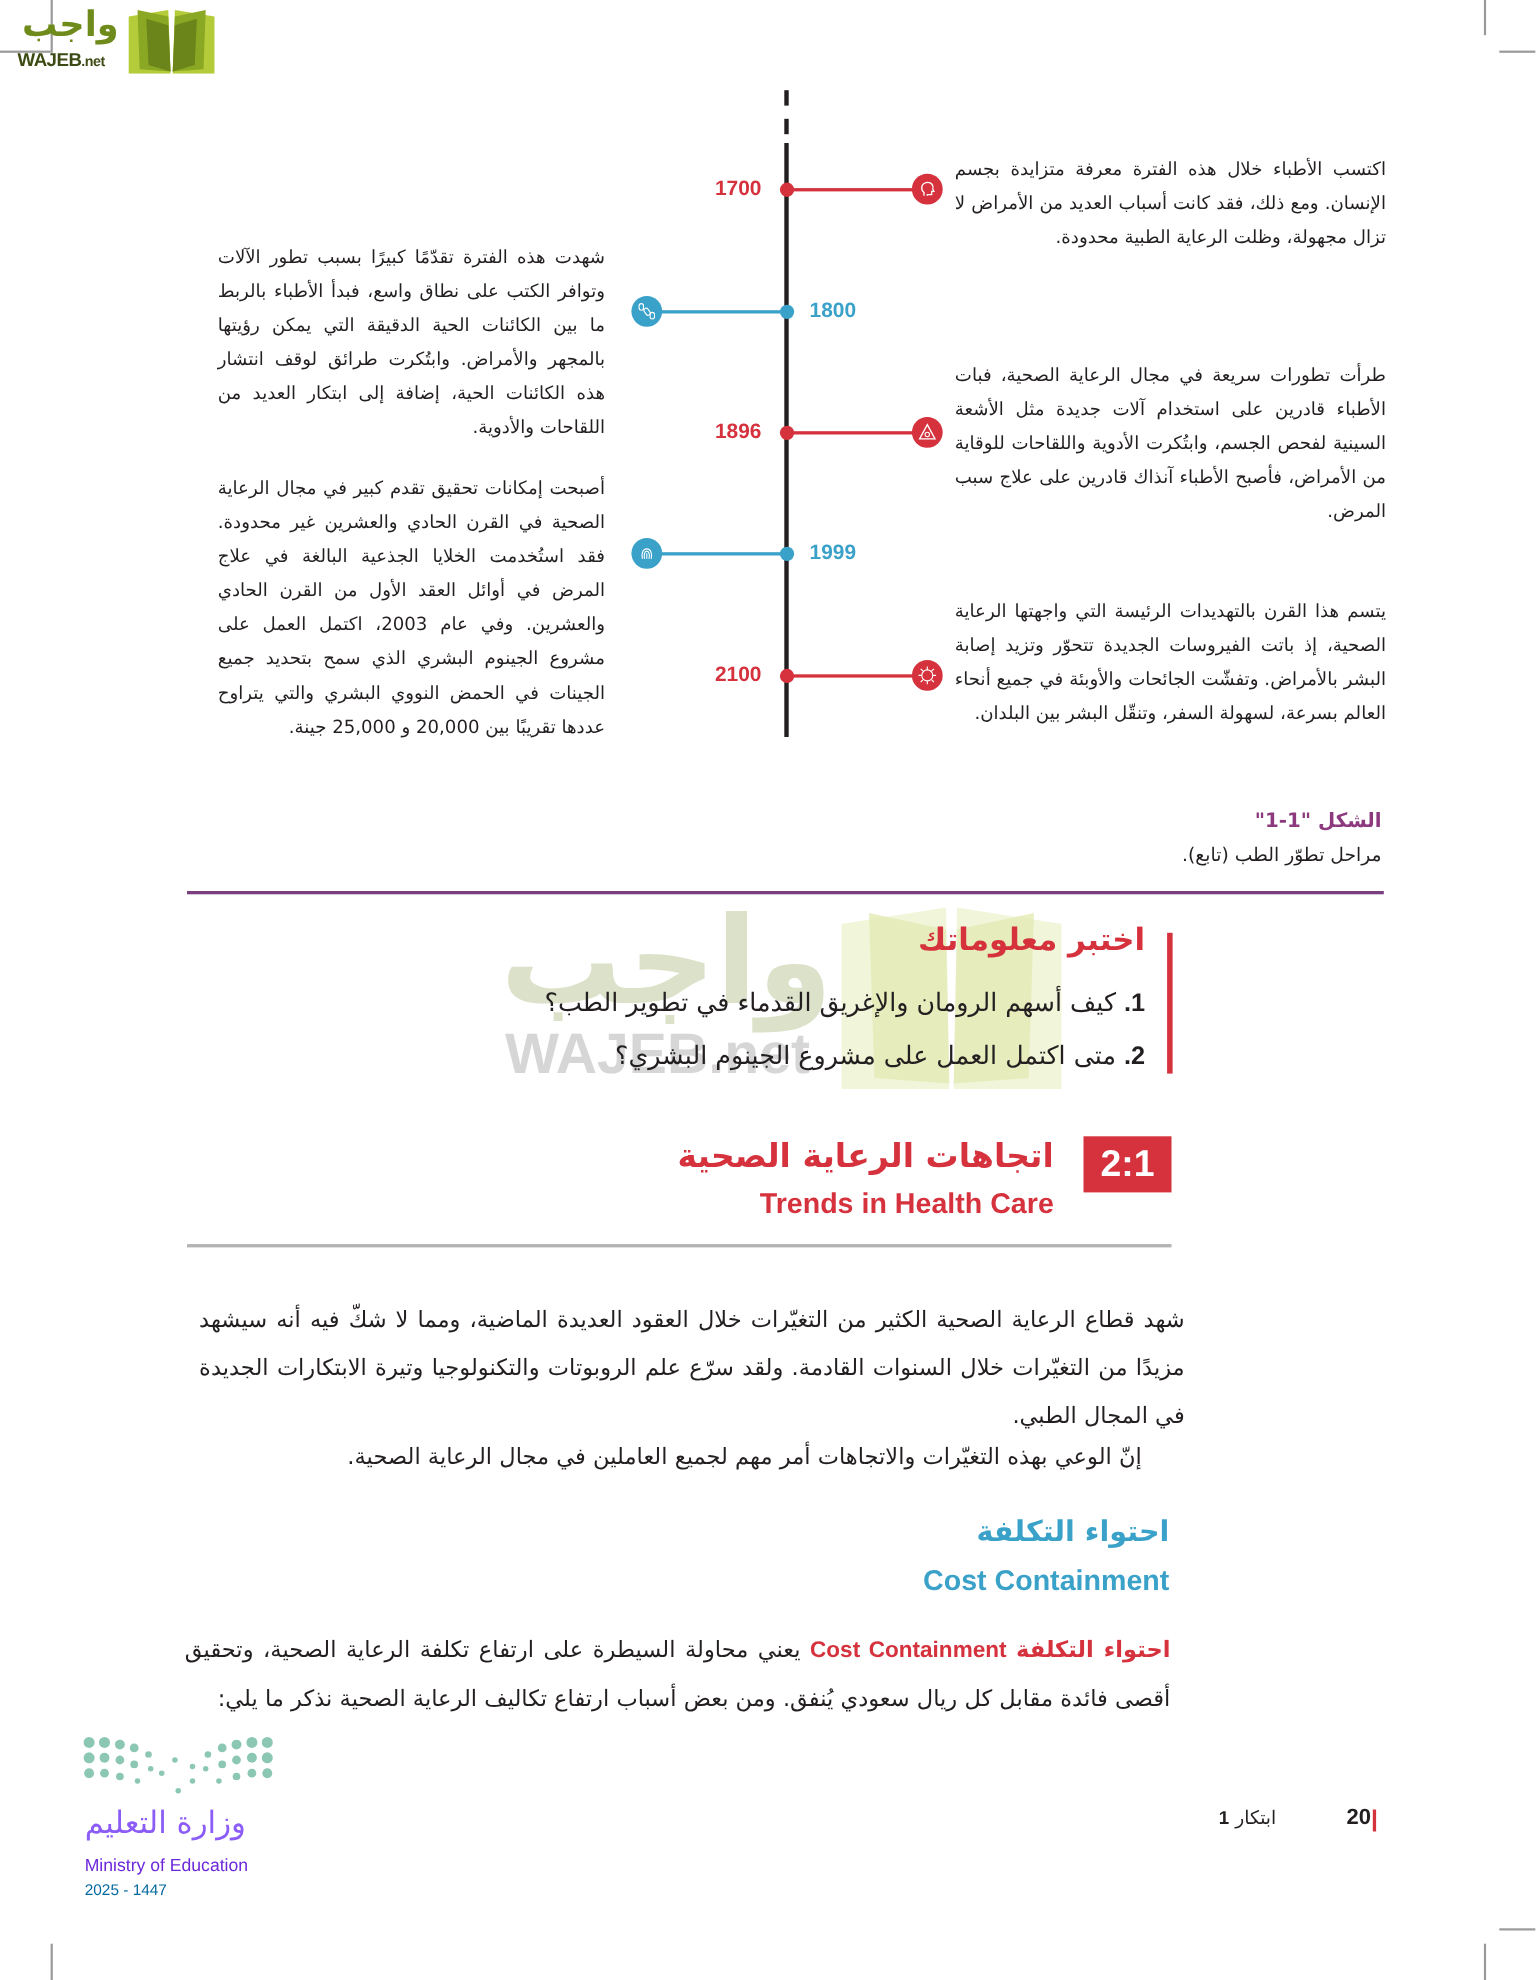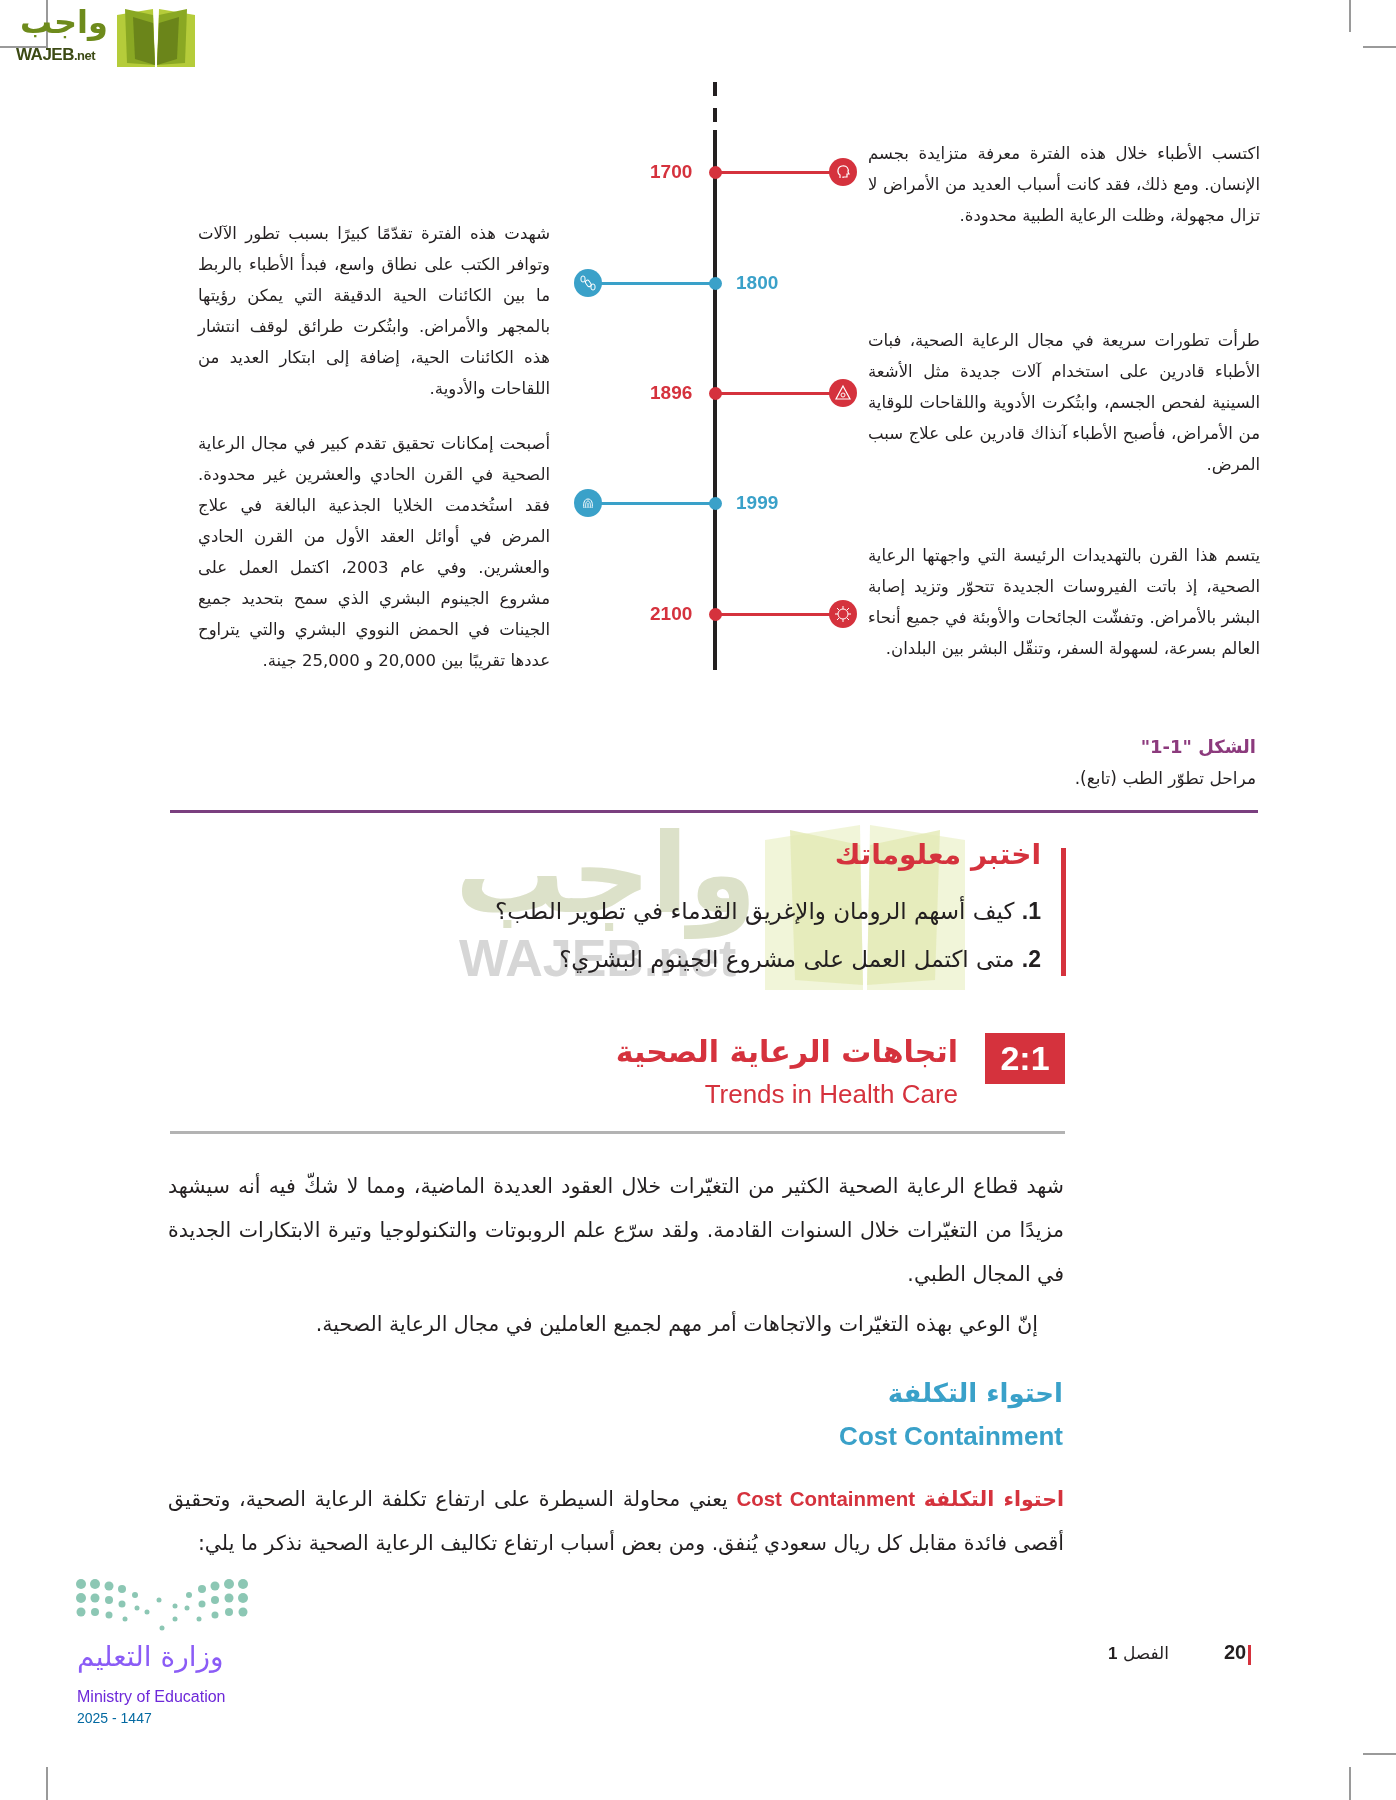--- a/index.html
+++ b/index.html
@@ -35,21 +35,21 @@
   .wm-en { position:absolute; left:4px; top:108px; font-family:"Liberation Sans", sans-serif; font-size:52px; font-weight:bold; color:#cfcfcf; opacity:0.85; }
   .wm-book { position:absolute; left:290px; top:0; width:240px; height:170px; }
   
   .quiz-bar { left:1061px; top:848px; width:5px; height:128px; background:#d5323d; }
   .quiz-title { right:355px; top:838px; direction:rtl; font-size:28px; font-weight:bold; color:#d5323d; }
   .quiz-q { position:absolute; right:355px; direction:rtl; font-size:23px; }
   .quiz-q b { font-family:"Liberation Sans", sans-serif; }
   
   .sec-num { left:985px; top:1033px; width:80px; height:51px; background:#d5323d; color:#fff; font-family:"Liberation Sans", sans-serif; font-weight:bold; font-size:34px; display:flex; align-items:center; justify-content:center; }
   .sec-ar { right:438px; top:1034px; direction:rtl; font-size:30px; font-weight:bold; color:#d5323d; }
-  .sec-en { right:438px; top:1079px; font-family:"Liberation Sans", sans-serif; font-weight:normal; font-size:26px; color:#d5323d;text-align:right; }
+  .sec-en { right:438px; top:1079px; font-family:"Liberation Sans", sans-serif; font-weight:bold; font-size:26px; color:#d5323d;text-align:right; }
   .rule-gray { left:170px; top:1131px; width:895px; height:3px; background:#b3b3b3; }
   .body-p { position:absolute; left:168px; width:896px; direction:rtl; text-align:justify; text-align-last:right; font-size:20.5px; line-height:44px; }
   .cc-ar { right:333px; top:1378px; direction:rtl; font-size:26px; font-weight:bold; color:#3aa1c9; }
   .cc-en { right:333px; top:1421px; font-family:"Liberation Sans", sans-serif; font-weight:bold; font-size:26px; color:#3aa1c9; }
   .hl { color:#d5323d; font-weight:bold; }
   .hl-en { font-family:"Liberation Sans", sans-serif; }
   
   .moe { left:75px; top:1578px; width:180px; height:160px; }
   .moe-ar { position:absolute; left:2px; top:62px; font-size:28px; color:#8b5cf6; direction:rtl; }
   .moe-en { position:absolute; left:2px; top:110px; font-family:"Liberation Sans", sans-serif; font-size:16px; color:#6d28d9; }
@@ -185,21 +185,21 @@
   <div class="quiz-q" style="top:946px;">
     <b>2.</b> <span>متى اكتمل العمل على مشروع الجينوم البشري؟</span>
   </div>
 </div>
 
 <div class="abs sec-num">2:1</div>
 <div class="abs sec-ar">اتجاهات الرعاية الصحية</div>
 <div class="abs sec-en">Trends in Health Care</div>
 <div class="abs rule-gray"></div>
 
-<p class="body-p" style="top:1164px;margin:0;">شهد قطاع الرعاية الصحية الكثير من التغيّرات خلال العقود العديدة الماضية، ومما لا شكّ فيه أنه سيشهد مزيدًا من التغيّرات خلال السنوات القادمة. ولقد سرّع علم الروبوتات والتكنولوجيا وتيرة الابتكارات الجديدة في المجال الطبي.</p>
+<p class="body-p" style="top:1164px;margin:13px;">شهد قطاع الرعاية الصحية الكثير من التغيّرات خلال العقود العديدة الماضية، ومما لا شكّ فيه أنه سيشهد مزيدًا من التغيّرات خلال السنوات القادمة. ولقد سرّع علم الروبوتات والتكنولوجيا وتيرة الابتكارات الجديدة في المجال الطبي.</p>
 <p class="body-p" style="top:1302px;margin:0;padding-right:0;width:870px;">إنّ الوعي بهذه التغيّرات والاتجاهات أمر مهم لجميع العاملين في مجال الرعاية الصحية.</p>
 
 <div class="abs cc-ar">احتواء التكلفة</div>
 <div class="abs cc-en">Cost Containment</div>
 <p class="body-p" style="top:1477px;margin:0;">
   <span class="hl">احتواء التكلفة</span>
   <span class="hl hl-en">Cost Containment</span>
   <span>يعني محاولة السيطرة على ارتفاع تكلفة الرعاية الصحية، وتحقيق أقصى فائدة مقابل كل ريال سعودي يُنفق. ومن بعض أسباب ارتفاع تكاليف الرعاية الصحية نذكر ما يلي:</span>
 </p>
 
@@ -242,14 +242,14 @@
     </g>
   </svg>
   <span class="moe-ar">وزارة التعليم</span>
   <span class="moe-en">Ministry of Education</span>
   <span class="moe-yr">2025 - 1447</span>
 </div>
 
 <div class="abs pg-bar"></div>
 <div class="abs pg-num">20</div>
 <div class="abs pg-ch">
-  <span>الفصل</span> <b style="font-family:'Liberation Sans',sans-serif;">1</b>
+  <span>ابتكار</span> <b style="font-family:'Liberation Sans',sans-serif;">1</b>
 </div>
 
 </body></html>

